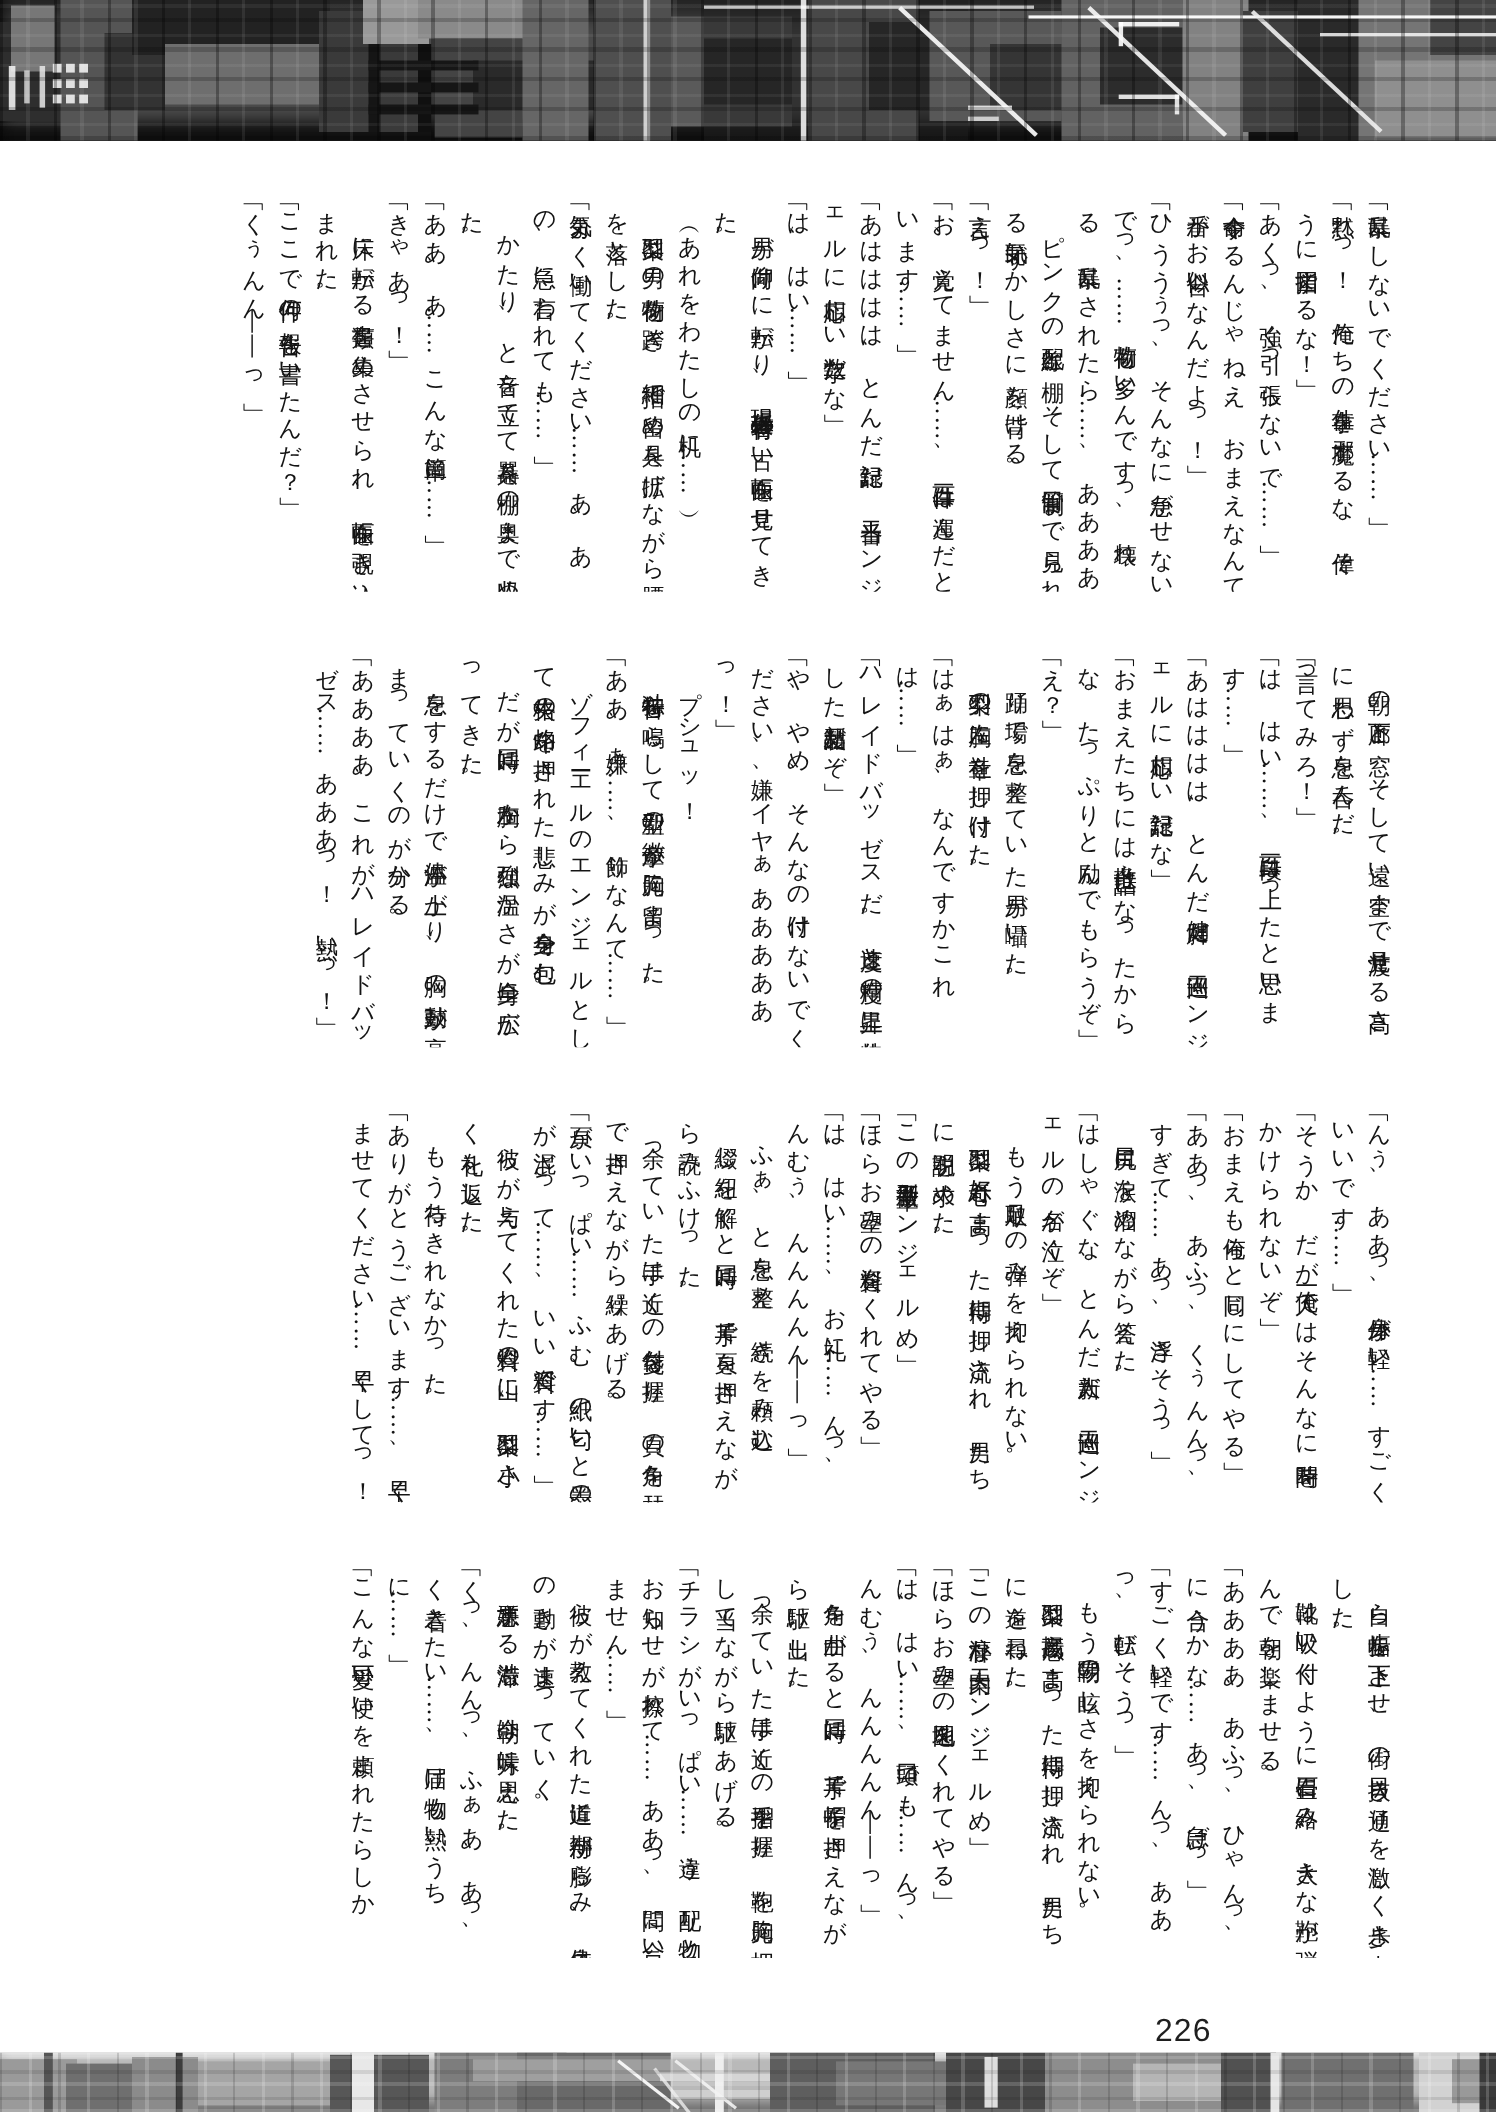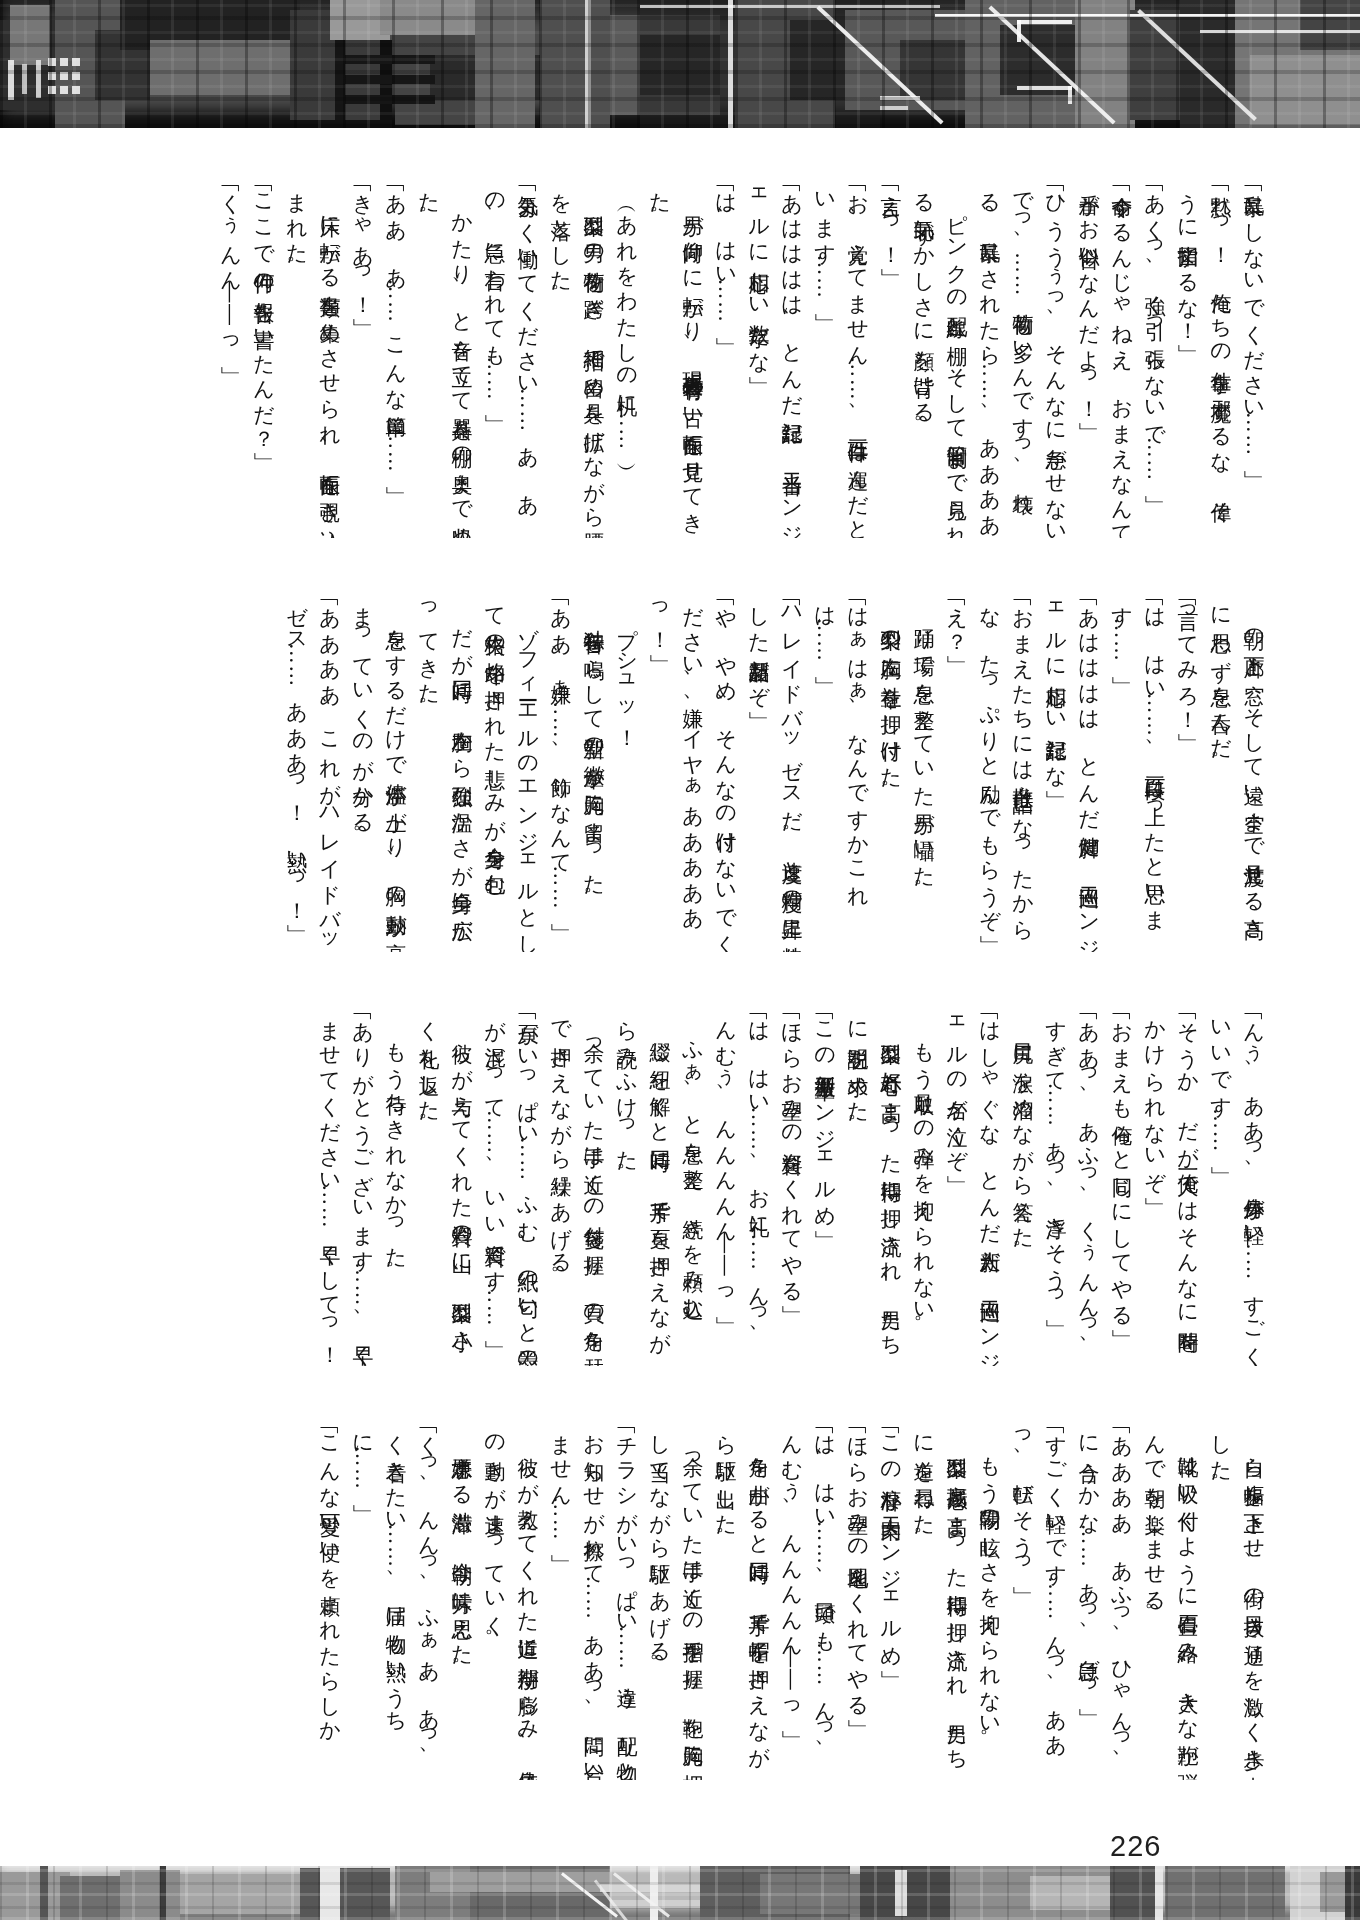--- a/index.html
+++ b/index.html
@@ -39,21 +39,21 @@
     color:#141414;overflow:hidden;
   }
   .band p{margin:0;padding:0;}
   .band p.indent{text-indent:1em;}
   #band1{top:178px;}
   #band2{top:592px;}
   #band3{top:1006px;}
   #band4{top:1420px;}
   
   .page-number{
-    position:absolute;left:1110px;top:1830px;
+    position:absolute;left:1050px;top:1830px;
     font-family:"Liberation Sans","DejaVu Sans",sans-serif;
     font-size:29px;letter-spacing:1px;color:#1f1f1f;
   }
 </style>
 </head>
 <body>
 
 <div class="page">
 
   <div id="header-art" class="glitch">

